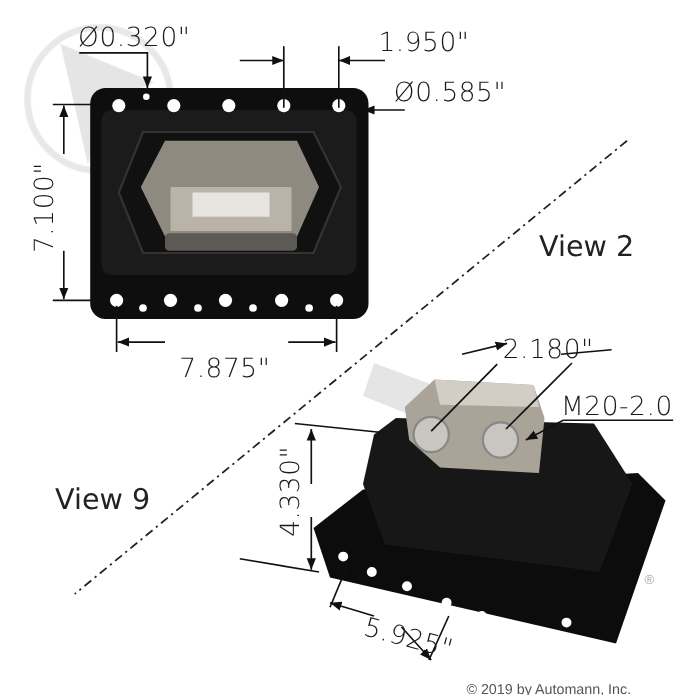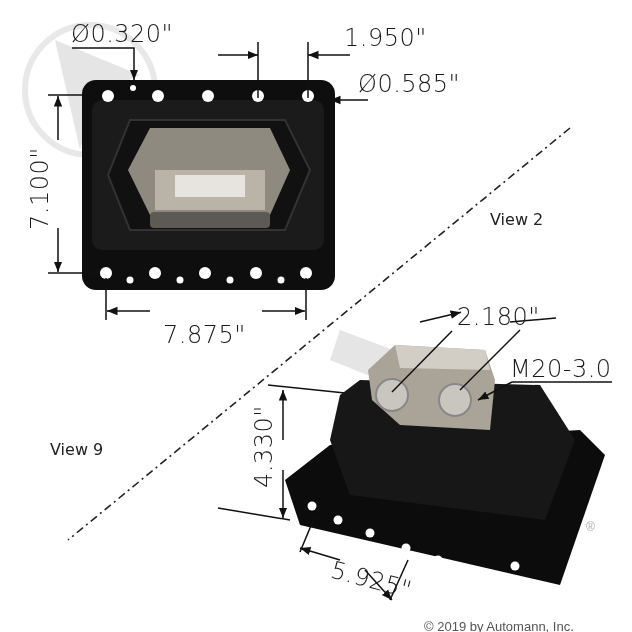--- a/index.html
+++ b/index.html
@@ -1,19 +1,19 @@
 <!DOCTYPE html>
 <html><head>
 <meta charset="utf-8">
 <style>
   html,body{margin:0;padding:0;background:#ffffff;}
   #stage{position:relative;width:632px;height:632px;overflow:hidden;background:#fff;font-family:"DejaVu Sans","Liberation Sans",sans-serif;}
   svg{position:absolute;left:0;top:0;}
   .dim{position:absolute;color:#1a1a1a;font-size:24px;font-weight:300;letter-spacing:0.5px;white-space:nowrap;line-height:1;}
-  .view{position:absolute;color:#222;font-size:16px;white-space:nowrap;line-height:1;}
+  .view{position:absolute;color:#222;font-size:26px;white-space:nowrap;line-height:1;}
   .copy{position:absolute;color:#555;font-size:13px;font-family:"Liberation Sans",sans-serif;white-space:nowrap;}
   .rot{transform-origin:left top;}
 </style>
 </head>
 <body>
 
 <div id="stage">
   <svg width="632" height="632" viewBox="0 0 632 632">
     <defs>
       <marker id="ah" viewBox="0 0 10 10" refX="10" refY="5" markerWidth="7" markerHeight="7" orient="auto-start-reverse">
@@ -109,21 +109,21 @@
       <line x1="512" y1="382" x2="478" y2="400" marker-end="url(#ah)"></line>
     </g>
   </svg>
 
   <div class="dim" style="left:71px;top:22px;">Ø0.320"</div>
   <div class="dim" style="left:344px;top:26px;">1.950"</div>
   <div class="dim" style="left:358px;top:72px;">Ø0.585"</div>
   <div class="dim rot" style="left:28px;top:230px;transform:rotate(-90deg);">7.100"</div>
   <div class="dim" style="left:163px;top:323px;">7.875"</div>
   <div class="dim" style="left:457px;top:305px;">2.180"</div>
-  <div class="dim" style="left:510px;top:357px;">M20-3.0</div>
+  <div class="dim" style="left:510px;top:357px;">M20-2.0</div>
   <div class="dim rot" style="left:252px;top:488px;transform:rotate(-90deg);">4.330"</div>
   <div class="dim" style="left:330px;top:568px;transform:rotate(15deg);">5.925"</div>
 
   <div class="view" style="left:490px;top:212px;">View 2</div>
   <div class="view" style="left:50px;top:442px;">View 9</div>
 
   <div class="copy" style="left:586px;top:520px;color:#aaa;font-size:12px;">®</div>
 
   <div class="copy" style="left:424px;top:601px;margin-top:18px;">© 2019 by Automann, Inc.</div>
 </div>

